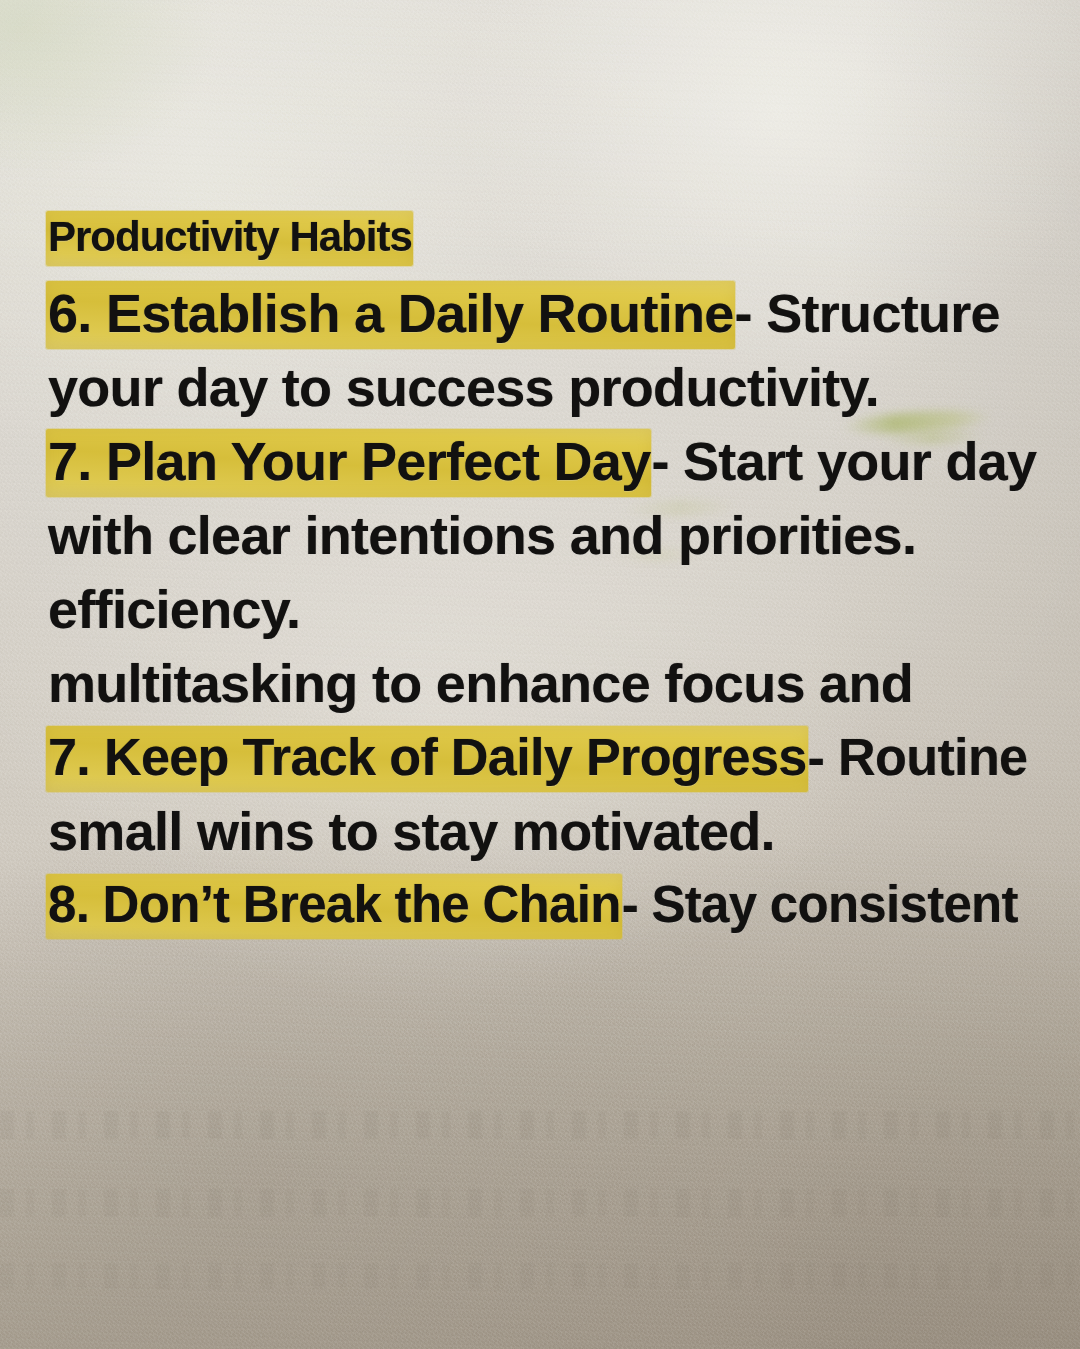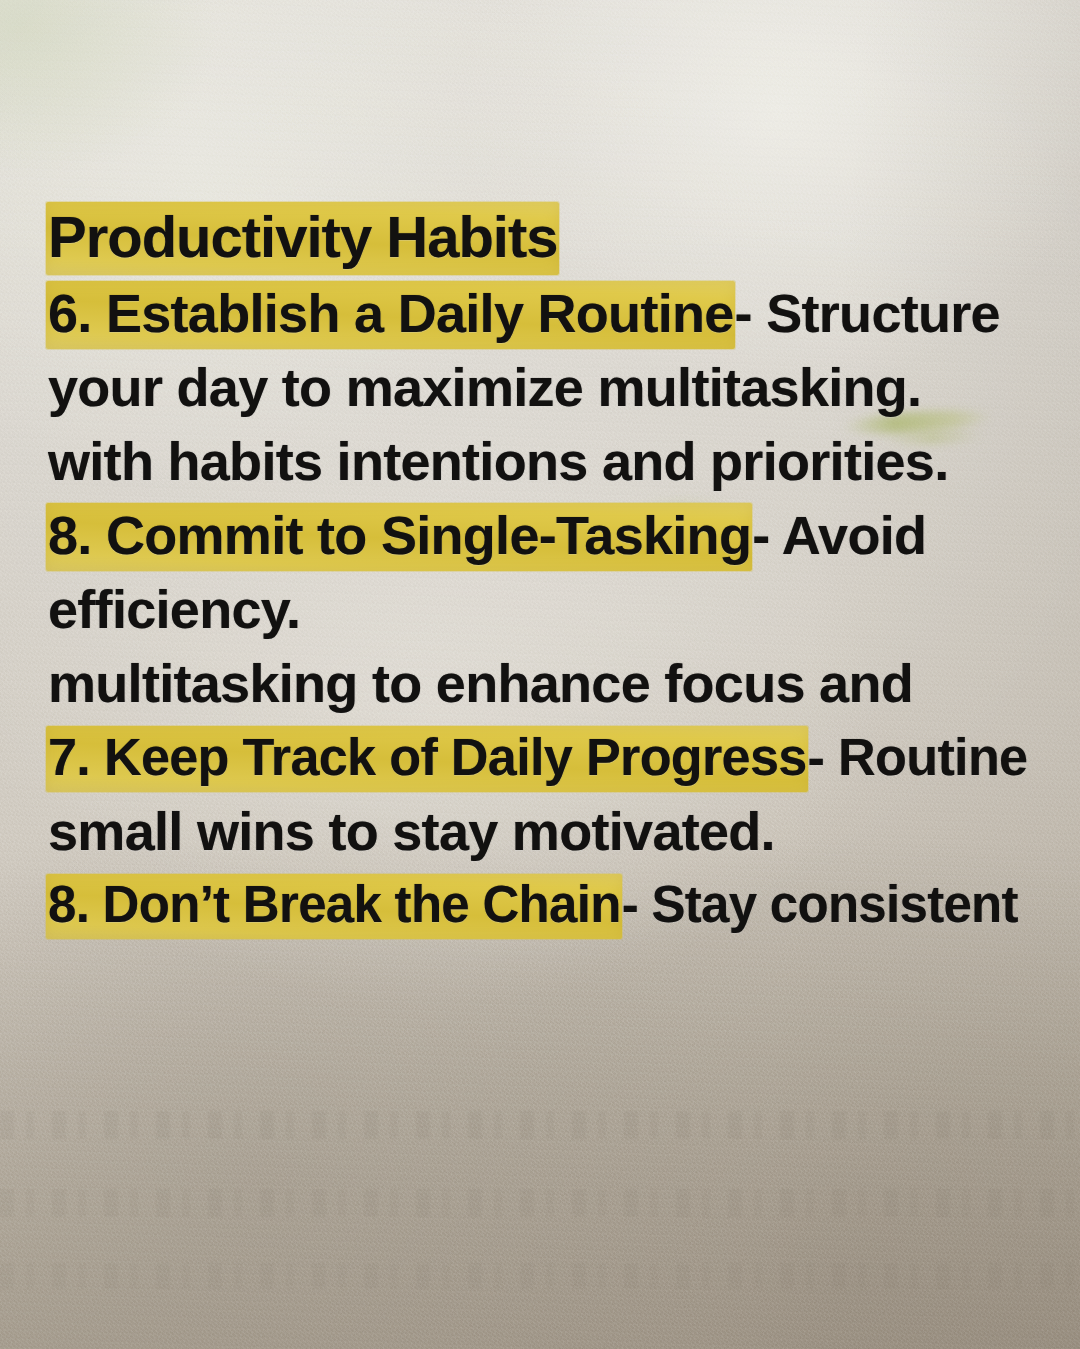--- a/index.html
+++ b/index.html
@@ -155,21 +155,21 @@
     letter-spacing: -0.7px;
     color: #121110;
     white-space: nowrap;
     margin: 0;
     text-shadow:
       0 1px 0 rgba(255,255,255,0.22),
       0 0 1px rgba(0,0,0,0.55);
   }
 
   .line.title {
-    font-size: 58px;
+    font-size: 42px;
     line-height: 78px;
     letter-spacing: -1px;
   }
 
   
   .hl {
     background-image: linear-gradient(
         183deg,
         rgba(226,205,82,0.88) 0%,
         rgba(224,201,70,0.97) 18%,
@@ -204,25 +204,25 @@
   <div class="smudge smudge-a"></div>
   <div class="smudge smudge-b"></div>
   <div class="smudge smudge-c"></div>
   <div class="smudge smudge-d"></div>
 
   <div id="note">
 
     <p class="line title"><span class="hl">Productivity Habits</span></p>
 
     <p class="line"><span class="hl">6. Establish a Daily Routine</span><span class="plain">- Structure</span></p>
-    <p class="line">your day to maximize multitasking.</p>
-
-    <p class="line">with habits intentions and priorities.</p>
-
-    <p class="line"><span class="hl">8. Commit to Single-Tasking</span><span class="plain">- Avoid</span></p>
+    <p class="line">your day to success productivity.</p>
+
+    <p class="line"><span class="hl">7. Plan Your Perfect Day</span><span class="plain">- Start your day</span></p>
+    <p class="line">with clear intentions and priorities.</p>
+
     <p class="line">efficiency.</p>
     <p class="line">multitasking to enhance focus and</p>
 
     <p class="line" style="font-size: 52.2px;"><span class="hl">7. Keep Track of Daily Progress</span><span class="plain">- Routine</span></p>
     <p class="line">small wins to stay motivated.</p>
 
     <p class="line" style="font-size: 51px;"><span class="hl">8. Don’t Break the Chain</span><span class="plain">- Stay consistent</span></p>
 
   </div>
 </div>

